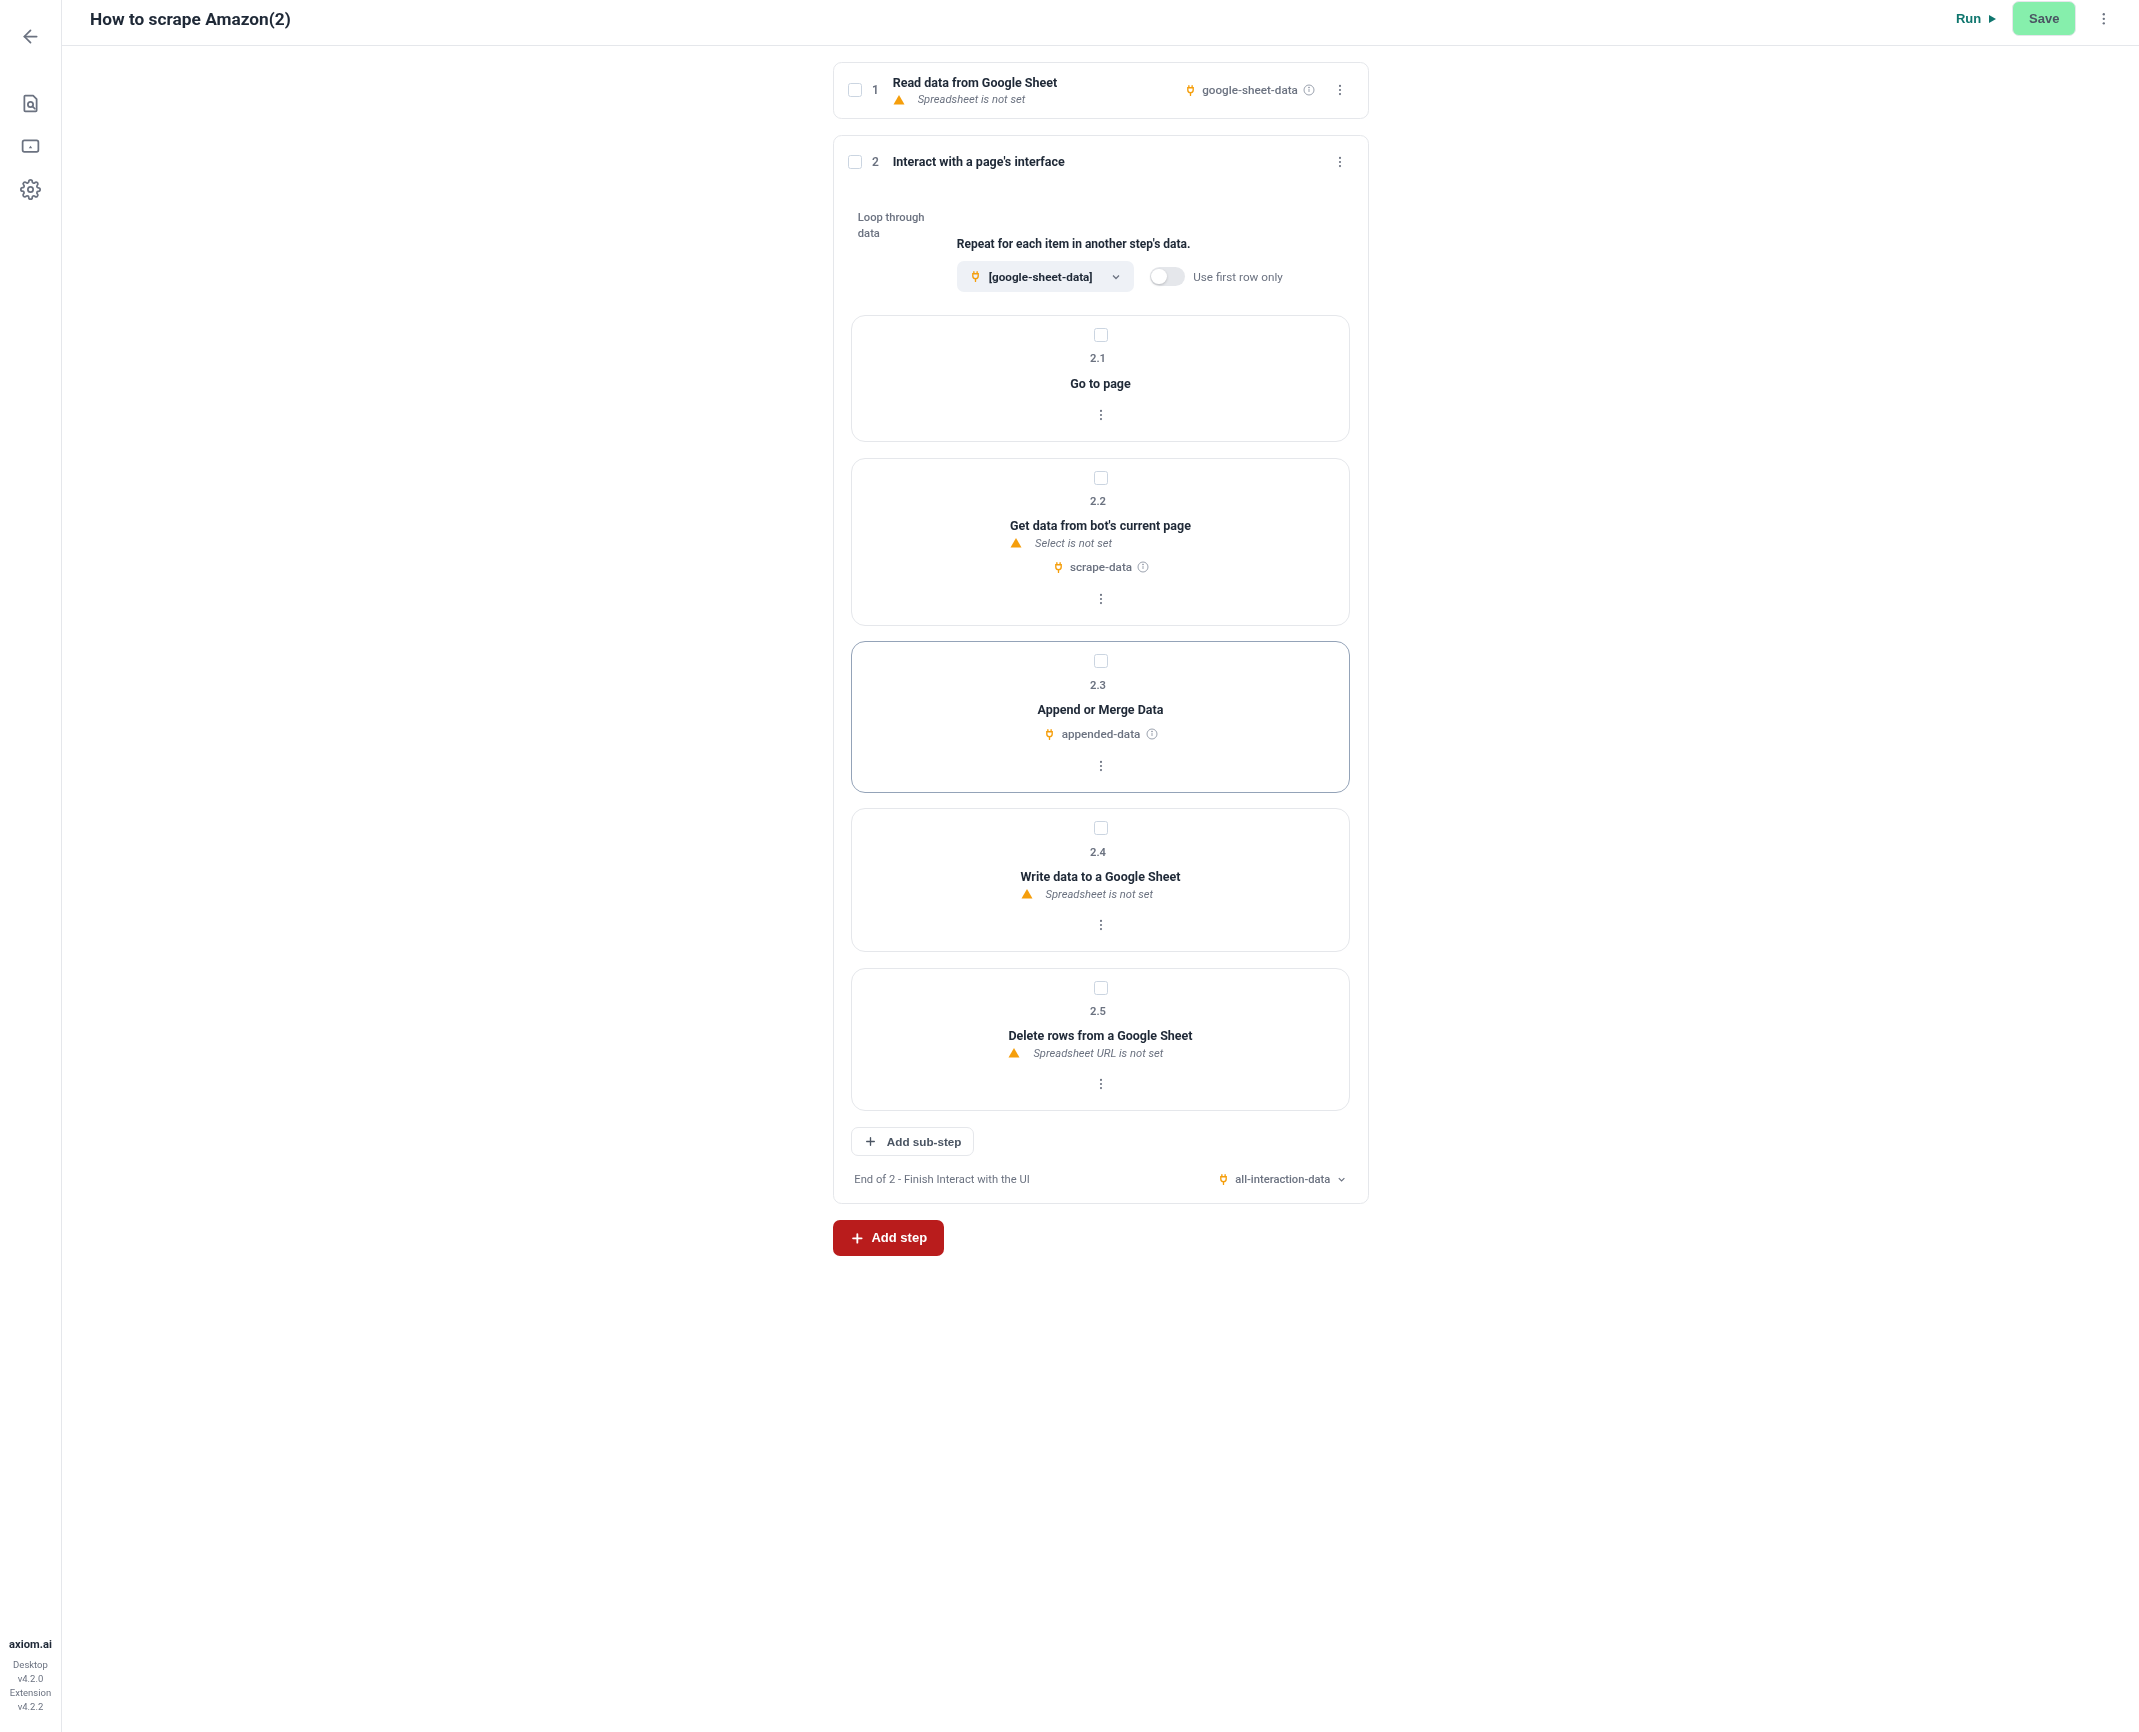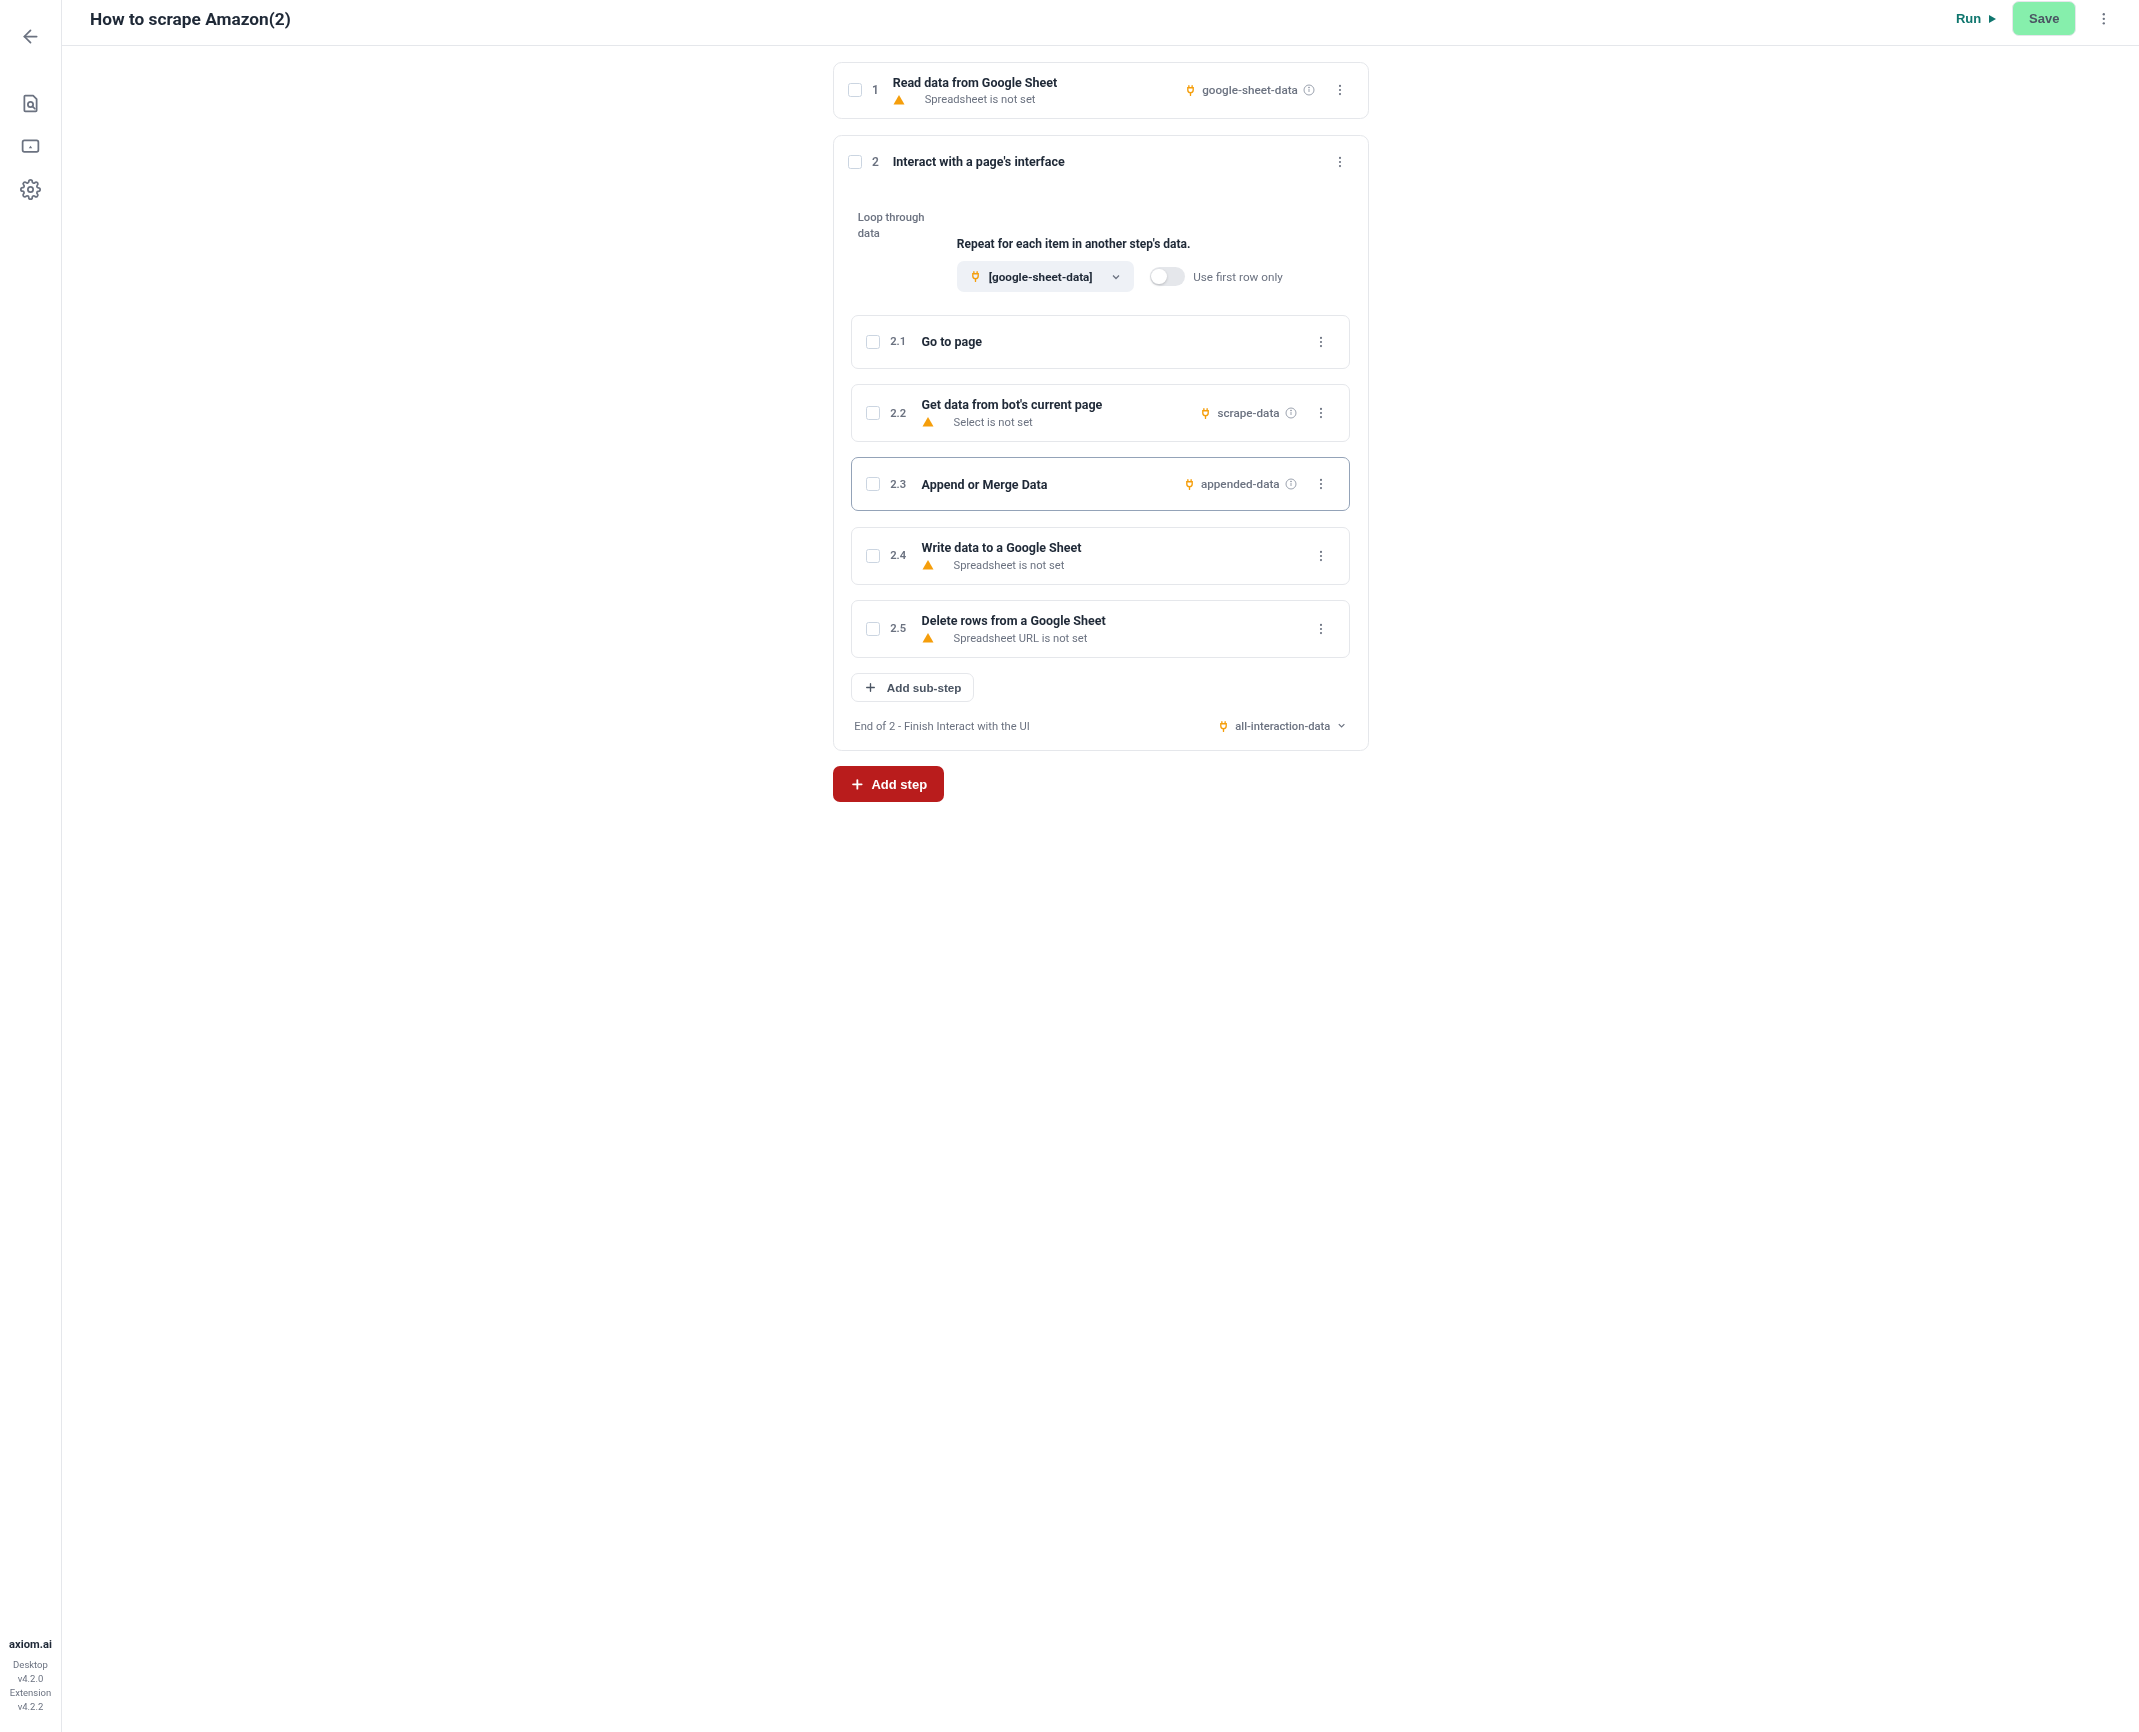--- a/index.html
+++ b/index.html
@@ -80,21 +80,21 @@
 }
 .step-header {
   display: flex; align-items: center; padding: 12px 14px; gap: 10.4px;
 }
 .step-checkbox {
   width: 14px; height: 14px; border: 1.7px solid #cbd5e1; border-radius: 2.6px; flex-shrink: 0;
 }
 .step-num { color: #6b7280; font-weight: 600; min-width: 10.4px; }
 .step-title-area { flex: 1; }
 .step-title { font-weight: 700; font-size: 12.5px; color: #1f2937; }
-.step-warning { display: flex; align-items: center; gap: 20px; margin-top: 3.5px; color: #6b7280; font-size: 11.2px; }
+.step-warning { display: flex; align-items: center; gap: 13px; margin-top: 3.5px; color: #6b7280; font-size: 11.2px; font-style: italic; }
 .warn-icon { color: #f59e0b; }
 .step-tag {
   display: flex; align-items: center; gap: 5.2px;
   color: #6b7280; font-size: 11.7px; font-weight: 500;
 }
 .plug-icon { color: #f59e0b; }
 .info-icon { color: #9ca3af; }
 
 .step-body { padding: 7px 17.3px 17.3px 17.3px; }
 .loop-section { display: flex; gap: 21px; padding: 14px 7px 19px 7px; }
@@ -118,23 +118,23 @@
 }
 .toggle-knob {
   width: 15.6px; height: 15.6px; background: #fff; border-radius: 50%;
   position: absolute; top: 1.7px; left: 1.7px;
   box-shadow: 0 0.9px 2.6px rgba(0,0,0,0.2);
 }
 
 .substeps { display: flex; flex-direction: column; gap: 15.6px; margin-top: 3.5px; }
 .substep {
   border: 0.9px solid #e5e7eb;
-  border-radius: 7px;
+  border-radius: 14px;
   padding: 12px 14px;
-  display: flex; align-items: center; gap: 10.4px;
+  display: flex; align-items: center; gap: 10.4px; flex-direction: column;
 }
 .substep.selected { border: 1.7px solid #94a3b8; }
 .substep-num { color: #6b7280; font-weight: 600; font-size: 11.2px; min-width: 21px; }
 .substep-body { flex: 1; }
 .substep-title { font-weight: 700; font-size: 12.5px; color: #1f2937; }
 
 .add-substep-btn {
   margin-top: 15.6px;
   border: 0.9px solid #e5e7eb;
   background: #fff;

